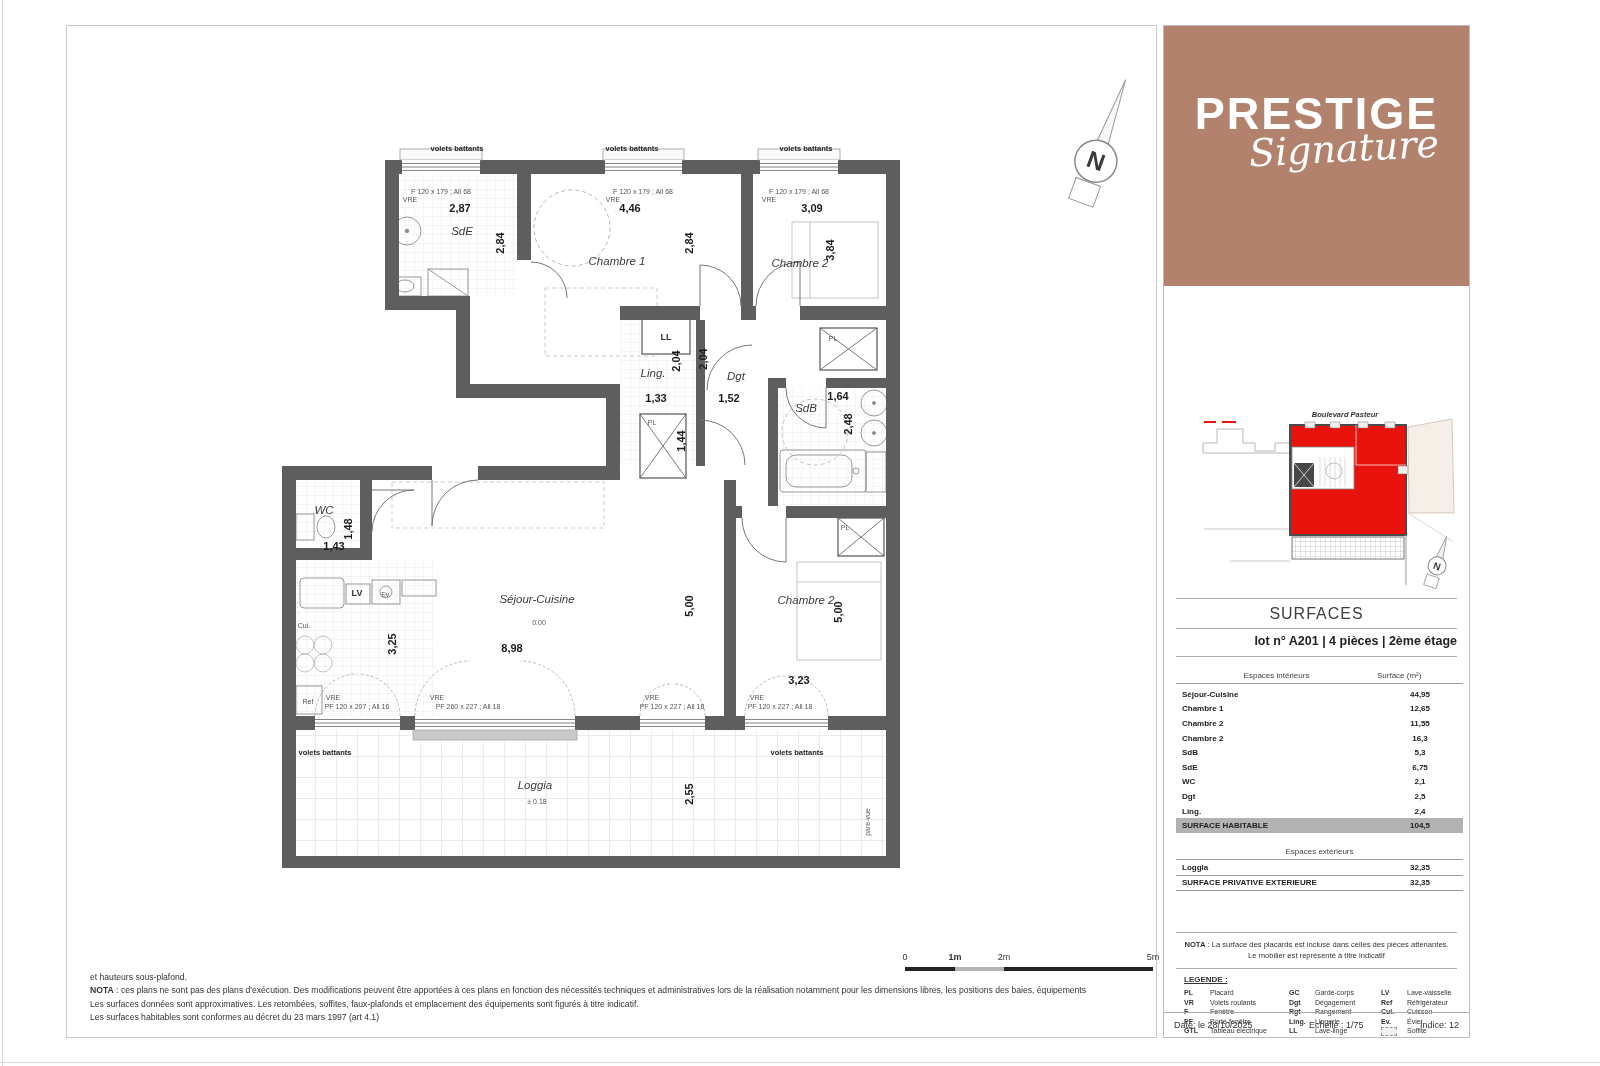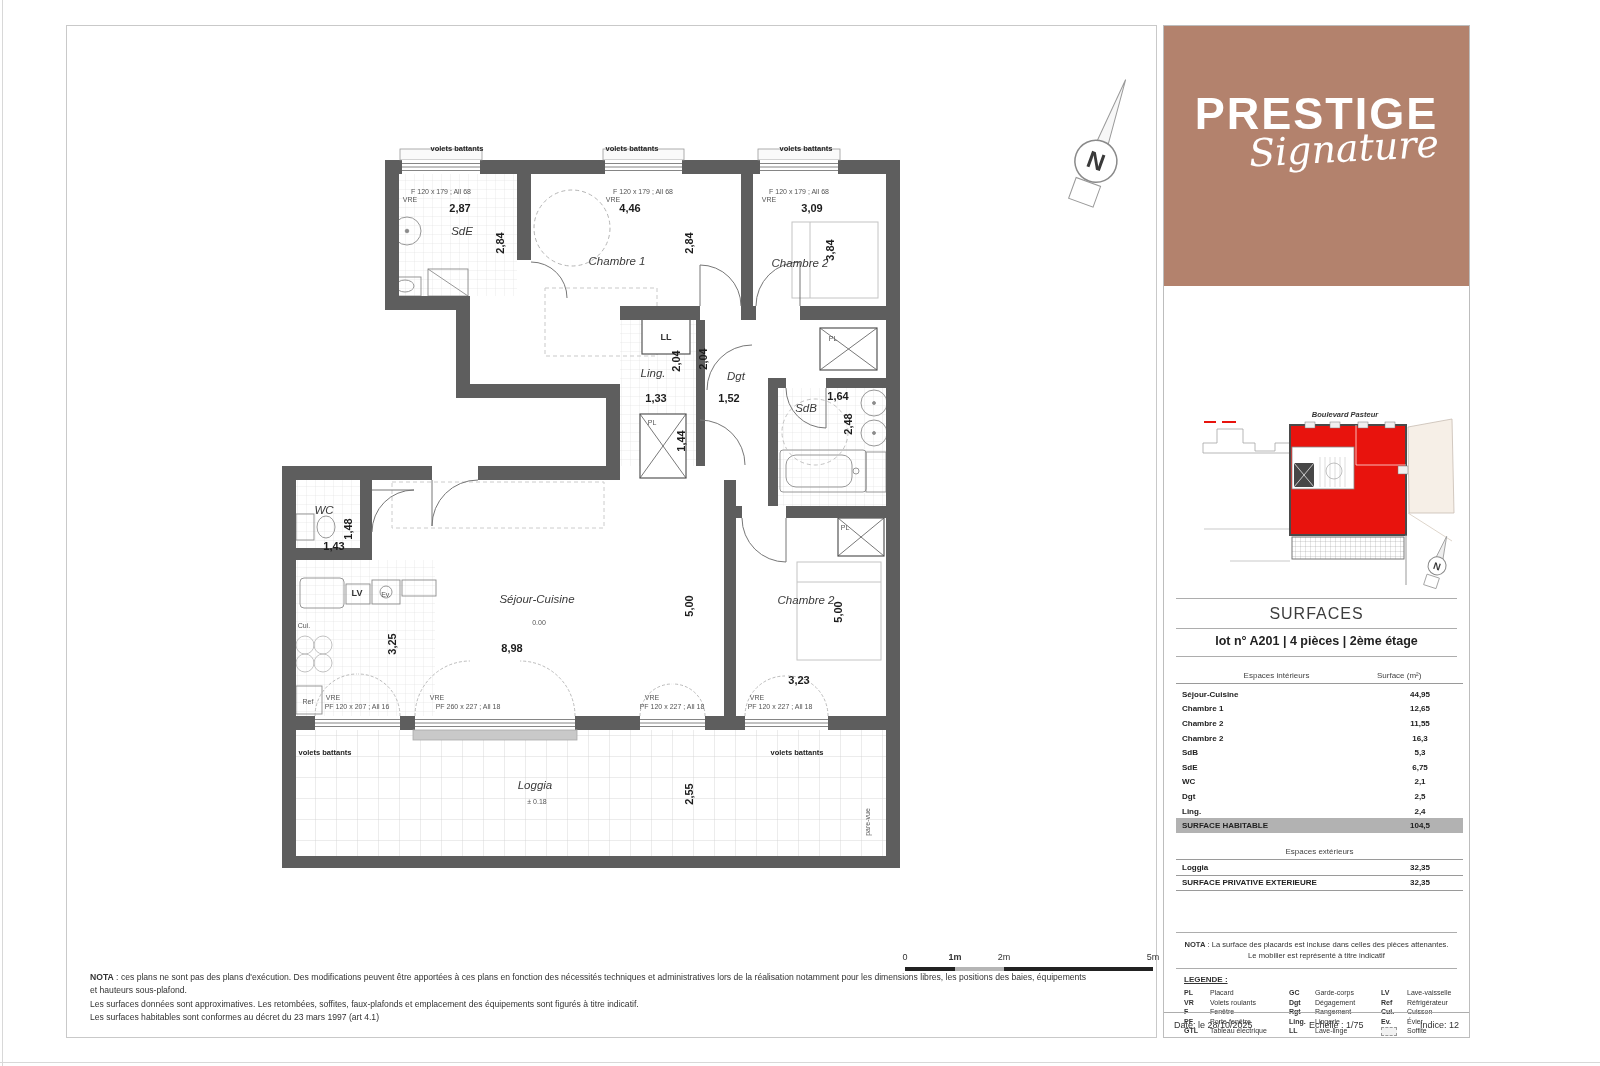--- a/index.html
+++ b/index.html
@@ -32,21 +32,21 @@
   .brand{position:absolute;left:0;top:0;width:305px;height:260px;text-align:center;}
   .brand-title{margin-top:62px;font-size:45px;font-weight:bold;color:#fff;letter-spacing:2px;}
   .brand-sub{margin-top:-12px;padding-left:55px;font-family:"DejaVu Serif",serif;font-style:italic;
              font-size:38px;color:#fff;transform:rotate(-3deg);}
   .ptitle{position:absolute;left:12px;width:281px;text-align:center;color:#3d3d3d;
           font-size:16px;letter-spacing:1px;border-top:1px solid #adadad;border-bottom:1px solid #adadad;
           padding:6px 0 5px 0;}
   .t1{top:338px;}
   .t2{top:572px;}
   svg.map{position:absolute;left:11px;top:373px;}
-  .lotline{position:absolute;left:12px;top:608px;width:281px;text-align:center;font-size:12.5px;
+  .lotline{position:absolute;left:12px;top:608px;width:281px;text-align:right;font-size:12.5px;
            font-weight:bold;color:#222;border-bottom:1px solid #adadad;padding-bottom:8px;}
   .stable{position:absolute;left:12px;top:645px;width:287px;font-size:8px;color:#222;}
   .sh{display:flex;border-bottom:1px solid #9a9a9a;padding-bottom:3px;margin-bottom:3px;color:#444;}
   .sh .c1{flex:1;text-align:center;}
   .sh .c2{width:86px;text-align:left;}
   .srow{display:flex;height:14.6px;align-items:center;font-weight:bold;}
   .srow .sl{flex:1;text-align:left;padding-left:6px;}
   .srow .sv{width:86px;text-align:center;}
   .srow.hl{background:#b2b2b2;}
   .exthead{ text-align:center;color:#444;margin-top:14px;margin-bottom:3px;}
@@ -333,22 +333,22 @@
     <div class="seg" style="left:10px;width:50px;background:#222;"></div>
     <div class="seg" style="left:60px;width:49px;background:#b5b5b5;"></div>
     <div class="seg" style="left:109px;width:149px;background:#222;"></div>
     <span class="lab" style="left:10px;">0</span>
     <span class="lab" style="left:60px;font-weight:bold;">1m</span>
     <span class="lab" style="left:109px;">2m</span>
     <span class="lab" style="left:258px;">5m</span>
   </div>
 
   <div class="nota-main">
+    <div>et hauteurs sous-plafond.</div>
     <div><b>NOTA</b><span> : ces plans ne sont pas des plans d'exécution. Des modifications peuvent être apportées à ces plans en fonction des nécessités techniques et administratives lors de la réalisation notamment pour les dimensions libres, les positions des baies, équipements</span></div>
-    <div>et hauteurs sous-plafond.</div>
     <div>Les surfaces données sont approximatives. Les retombées, soffites, faux-plafonds et emplacement des équipements sont figurés à titre indicatif.</div>
     <div>Les surfaces habitables sont conformes au décret du 23 mars 1997 (art 4.1)</div>
   </div>
 
   <div class="panel">
     <div class="brand" style="background:#b3826d;">
       <div class="brand-title">PRESTIGE</div>
       <div class="brand-sub">Signature</div>
     </div>
 

